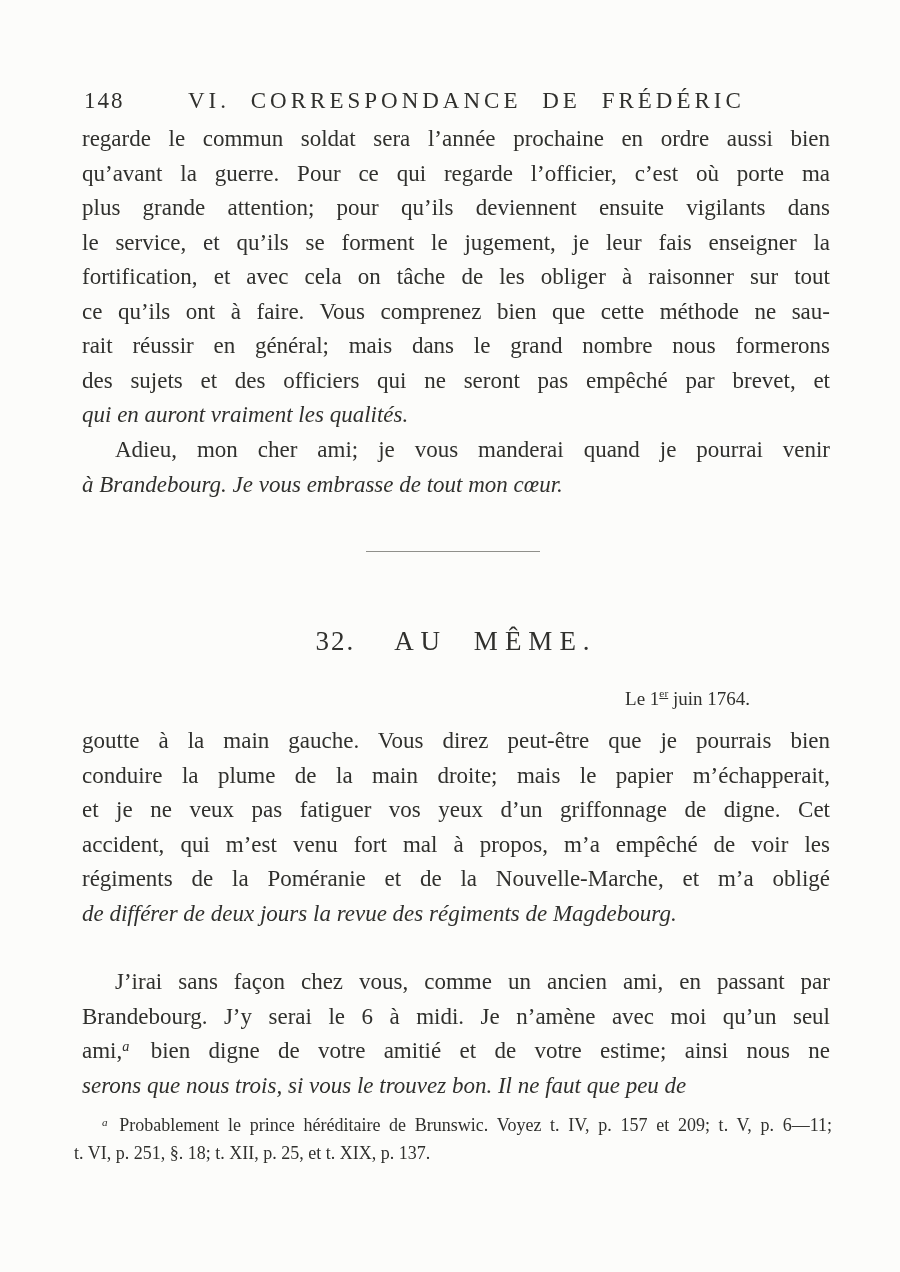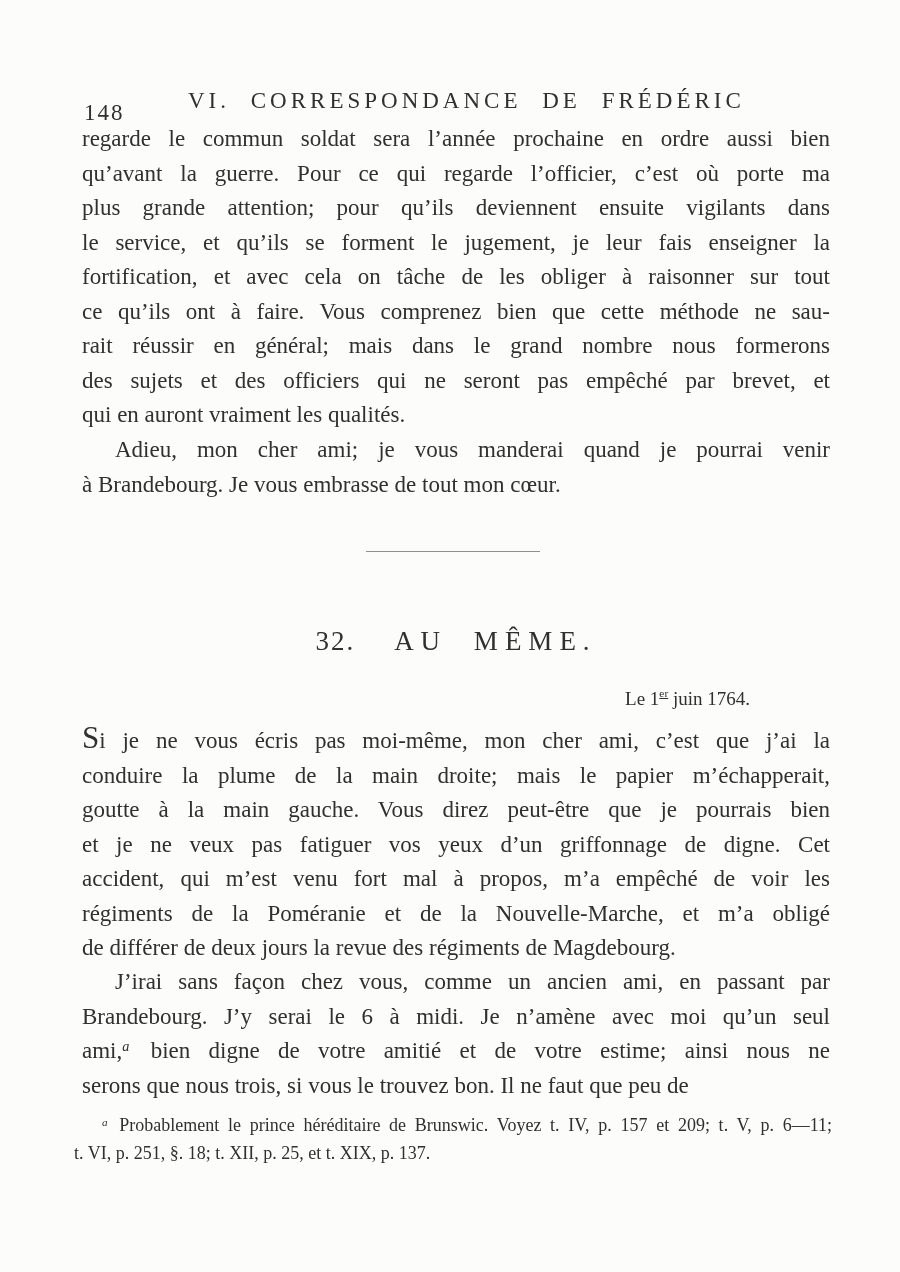--- a/index.html
+++ b/index.html
@@ -7,38 +7,38 @@
     position: relative;
     width: 900px; height: 1272px;
     margin: 0 auto;
     background: #fcfcfa;
     font-family: "Liberation Serif", "DejaVu Serif", serif;
     color: #30302d;
     overflow: hidden;
   }
   
   .pagenum {
-    position: absolute; left: 84px; top: 100px;
+    position: absolute; left: 84px; top: 88px;
     font-size: 23px; letter-spacing: 2px;
   }
   .running-title {
     position: absolute; left: 188px; top: 88px;
     font-size: 23px; letter-spacing: 4px; word-spacing: 11px;
   }
   
   .text-block {
     position: absolute; left: 82px; width: 748px;
     font-size: 23px;
   }
   .text-block .tline {
     line-height: 34.5px; height: 34.5px;
     text-align: justify; text-align-last: justify;
     white-space: nowrap_off;
   }
-  .text-block .tline-last { text-align: right; text-align-last: left; }
+  .text-block .tline-last { text-align: right; text-align-last: left; font-style: italic; }
   .text-block .tline-indent { text-indent: 33px; }
   .para-a { top: 122px; }
   .para-b { top: 433px; }
   .para-c { top: 724px; }
   .para-d { top: 965px; }
   
   .divider {
     position: absolute; top: 551px; left: 366px; width: 174px;
     border: 0; border-top: 1px solid #90908b; margin: 0;
   }
@@ -99,23 +99,22 @@
 
   <h2 class="letter-heading">
     <span class="letter-number">32.</span><span class="letter-title">AU MÊME.</span>
   </h2>
 
   <div class="dateline">
       <div class="tline tline-last"><span class="k-plain">Le 1</span><span class="k-sup">er</span><span class="k-plain"> juin 1764.</span></div>
     </div>
 
   <div class="text-block para-c">
-      <div class="tline"><span class="k-cap">S</span><span class="k-plain">i je ne vous écris pas moi-même, mon cher ami, c’est que j’ai la</span></div>
+      <div class="tline">goutte à la main gauche. Vous direz peut-être que je pourrais bien</div>
       <div class="tline">conduire la plume de la main droite; mais le papier m’échapperait,</div>
-      <div class="tline">goutte à la main gauche. Vous direz peut-être que je pourrais bien</div>
       <div class="tline">et je ne veux pas fatiguer vos yeux d’un griffonnage de digne. Cet</div>
       <div class="tline">accident, qui m’est venu fort mal à propos, m’a empêché de voir les</div>
       <div class="tline">régiments de la Poméranie et de la Nouvelle-Marche, et m’a obligé</div>
       <div class="tline tline-last">de différer de deux jours la revue des régiments de Magdebourg.</div>
     </div>
 
   <div class="text-block para-d">
       <div class="tline tline-indent">J’irai sans façon chez vous, comme un ancien ami, en passant par</div>
       <div class="tline">Brandebourg. J’y serai le 6 à midi. Je n’amène avec moi qu’un seul</div>
       <div class="tline"><span class="k-plain">ami,</span><span class="k-supit">a</span><span class="k-plain"> bien digne de votre amitié et de votre estime; ainsi nous ne</span></div>

